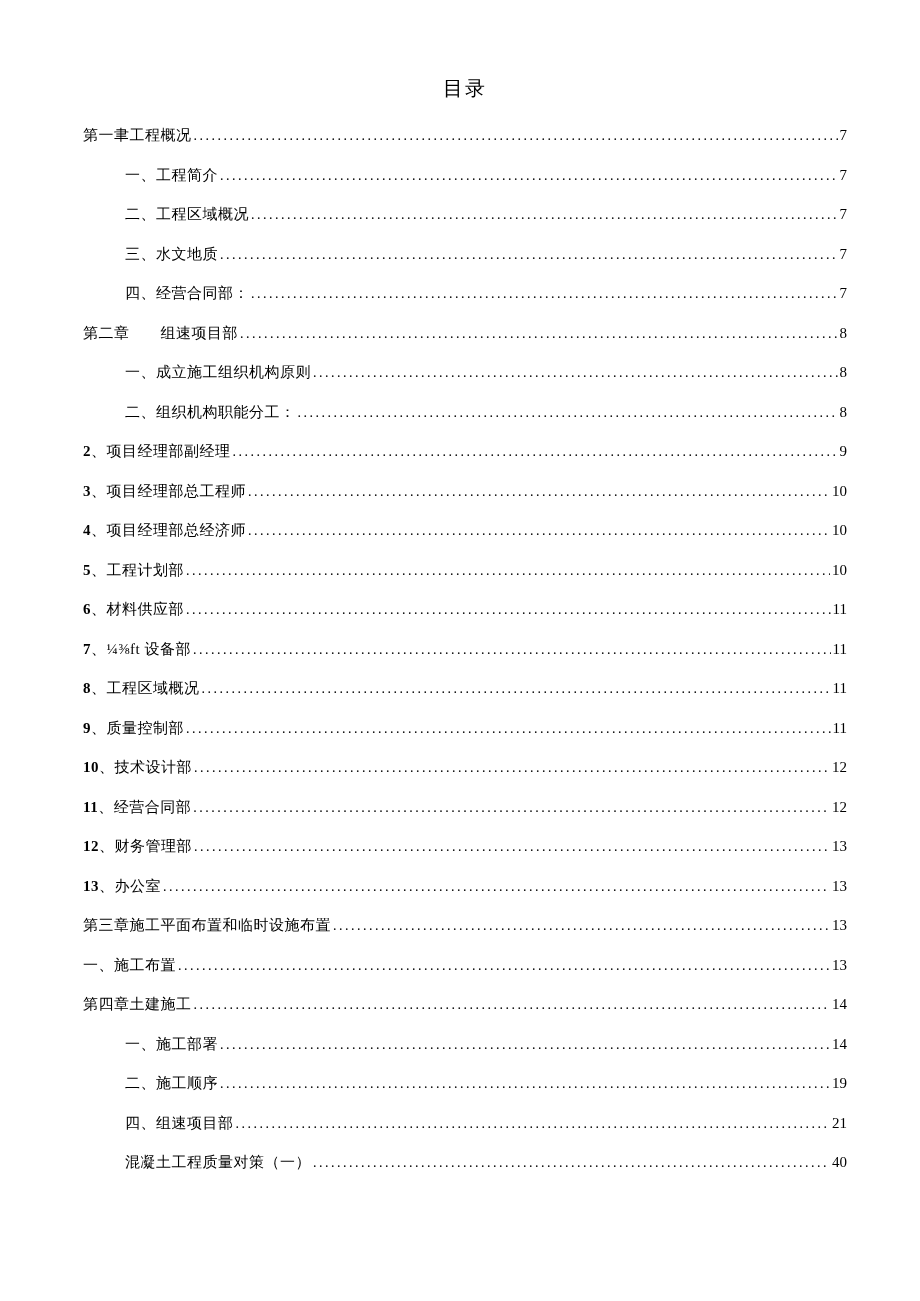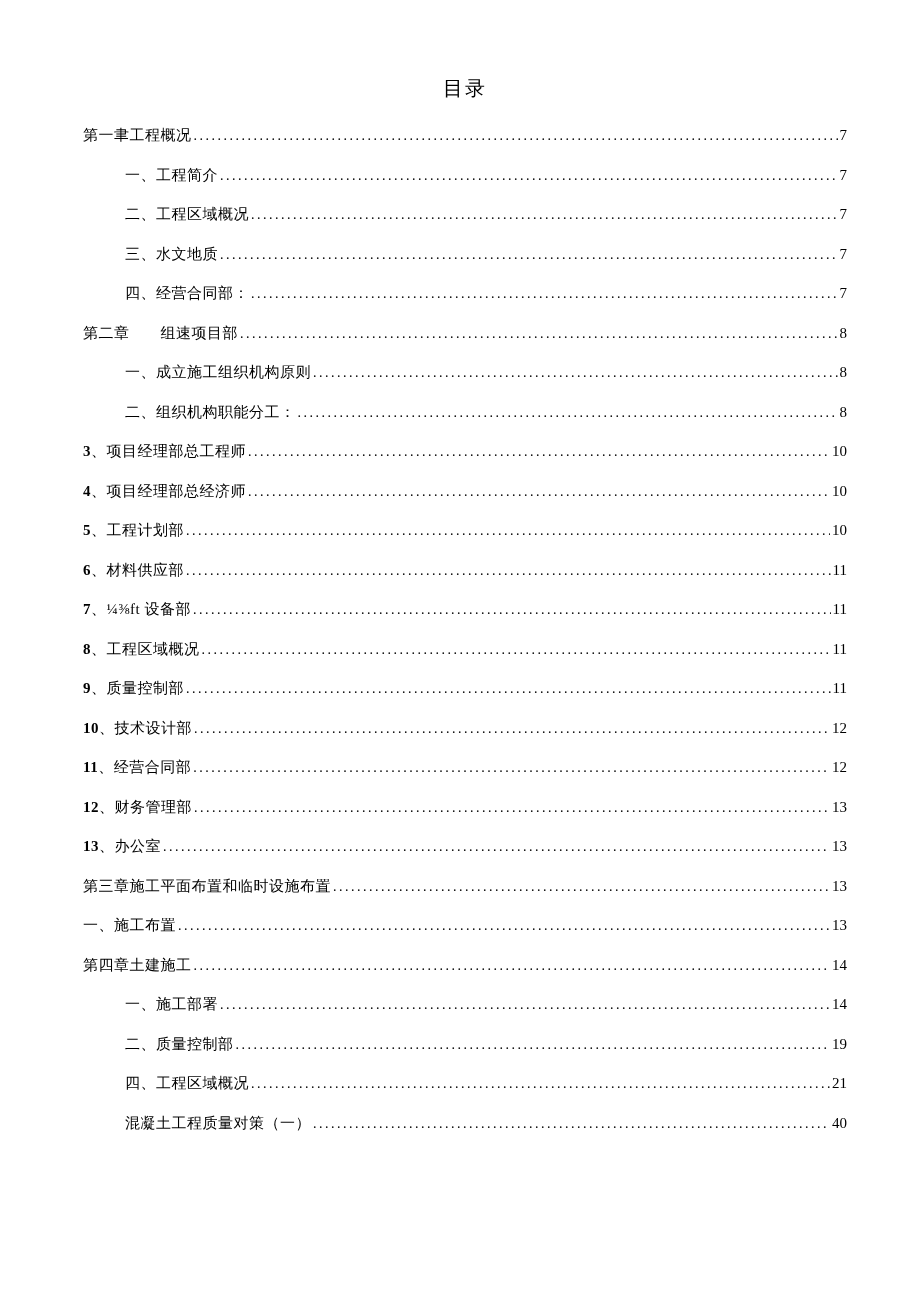--- a/index.html
+++ b/index.html
@@ -103,20 +103,25 @@
         <span class="label">一、成立施工组织机构原则 </span>
         <span class="leader"></span>
         <span class="pagenum"> 8</span>
       </div>
       <div class="toc-line indent1">
         <span class="label">二、组织机构职能分工： </span>
         <span class="leader"></span>
         <span class="pagenum"> 8</span>
       </div>
       <div class="toc-line">
+        <span class="label"><span class="bold-num">2</span><span>、项目经理部副经理</span> </span>
+        <span class="leader"></span>
+        <span class="pagenum"> 9</span>
+      </div>
+      <div class="toc-line">
         <span class="label"><span class="bold-num">3</span><span>、项目经理部总工程师</span> </span>
         <span class="leader"></span>
         <span class="pagenum"> 10</span>
       </div>
       <div class="toc-line">
         <span class="label"><span class="bold-num">4</span><span>、项目经理部总经济师</span> </span>
         <span class="leader"></span>
         <span class="pagenum"> 10</span>
       </div>
       <div class="toc-line">
@@ -178,26 +183,26 @@
         <span class="label">第四章土建施工 </span>
         <span class="leader"></span>
         <span class="pagenum"> 14</span>
       </div>
       <div class="toc-line indent1">
         <span class="label">一、施工部署 </span>
         <span class="leader"></span>
         <span class="pagenum"> 14</span>
       </div>
       <div class="toc-line indent1">
-        <span class="label">二、质量控制部 </span>
+        <span class="label">二、施工顺序 </span>
         <span class="leader"></span>
         <span class="pagenum"> 19</span>
       </div>
       <div class="toc-line indent1">
-        <span class="label">四、工程区域概况 </span>
+        <span class="label">四、组速项目部 </span>
         <span class="leader"></span>
         <span class="pagenum"> 21</span>
       </div>
       <div class="toc-line indent1">
         <span class="label">混凝土工程质量对策（一） </span>
         <span class="leader"></span>
         <span class="pagenum"> 40</span>
       </div>
     </div>
 </div>

